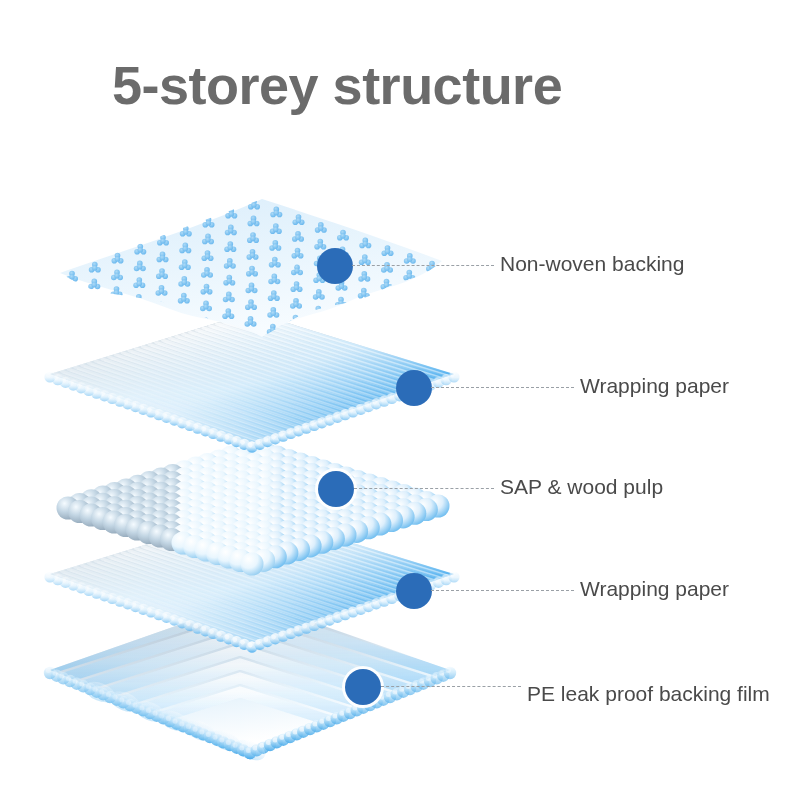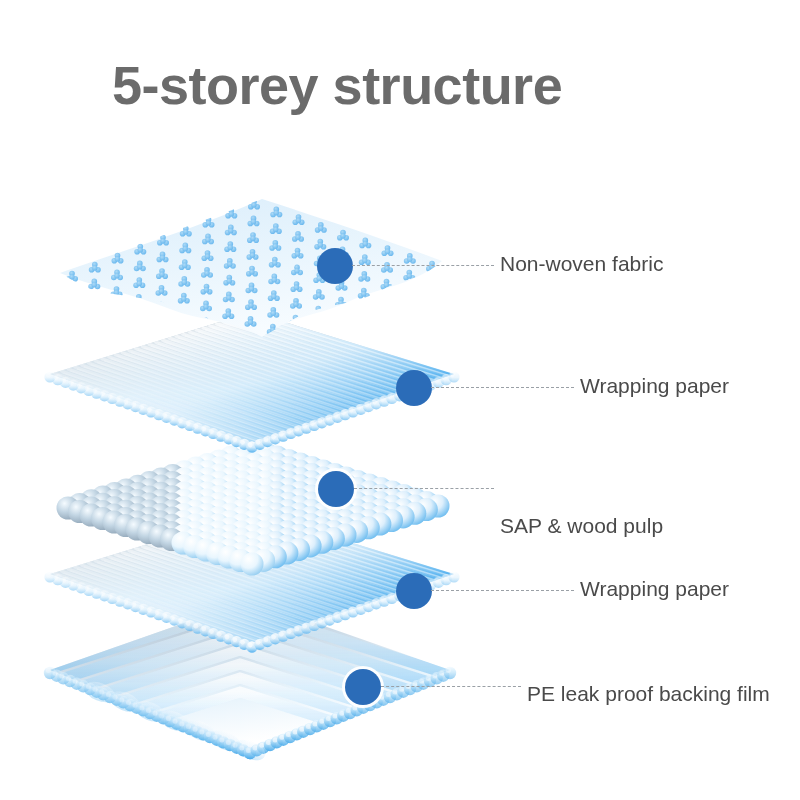--- a/index.html
+++ b/index.html
@@ -1458,33 +1458,33 @@
               <circle cx="0" cy="0" r="2.7" fill="url(#dotg)"></circle>
             </g>
           </g>
       </g>
     </svg>
   </div>
 
   <div class="callout noring" style="left:335px;top:266px;">
     <div class="marker"></div>
     <div class="leader" style="left:17px;width:142px;"></div>
-    <div class="ltext" style="left:165px;">Non-woven fabric</div>
+    <div class="ltext" style="left:165px;">Non-woven backing</div>
   </div>
 
   <div class="callout noring" style="left:414px;top:388px;">
     <div class="marker"></div>
     <div class="leader" style="left:17px;width:143px;"></div>
     <div class="ltext" style="left:166px;">Wrapping paper</div>
   </div>
 
   <div class="callout" style="left:336px;top:489px;">
     <div class="marker"></div>
     <div class="leader" style="left:18px;width:140px;"></div>
-    <div class="ltext" style="left:164px;margin-top:39px;">SAP &amp; wood pulp</div>
+    <div class="ltext" style="left:164px;">SAP &amp; wood pulp</div>
   </div>
 
   <div class="callout noring" style="left:414px;top:591px;">
     <div class="marker"></div>
     <div class="leader" style="left:17px;width:143px;"></div>
     <div class="ltext" style="left:166px;">Wrapping paper</div>
   </div>
 
   <div class="callout" style="left:363px;top:687px;">
     <div class="marker"></div>

